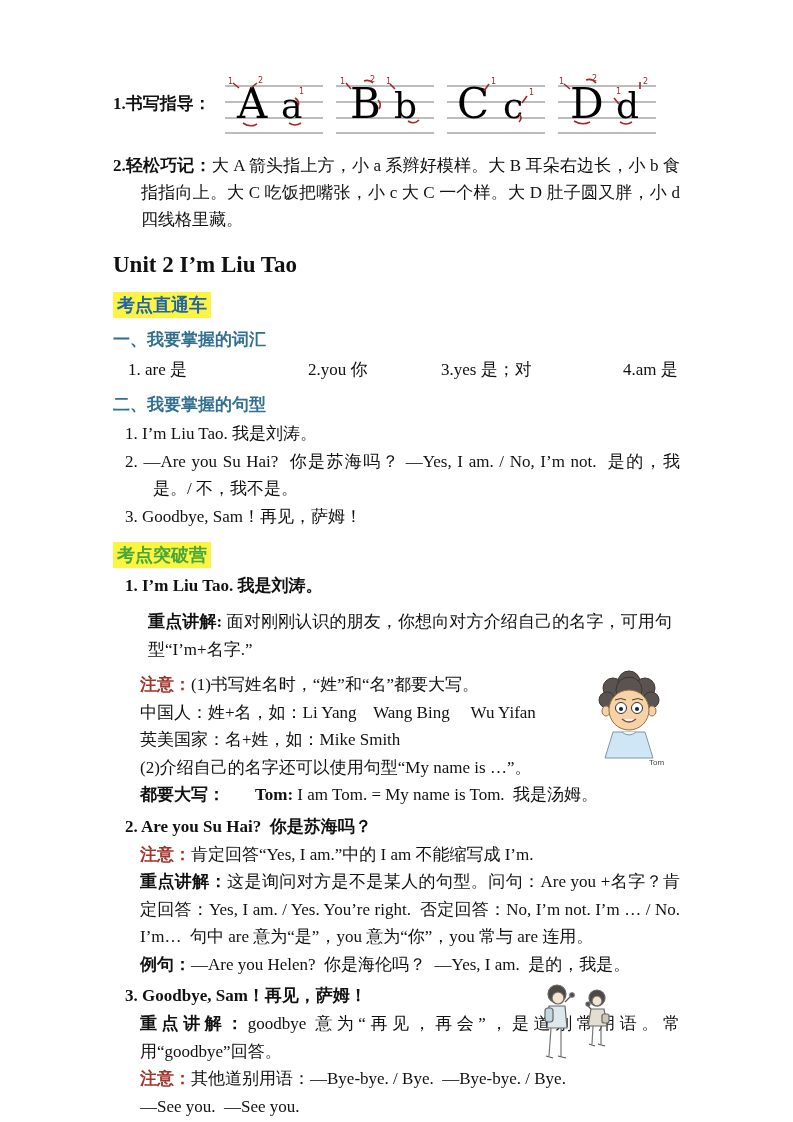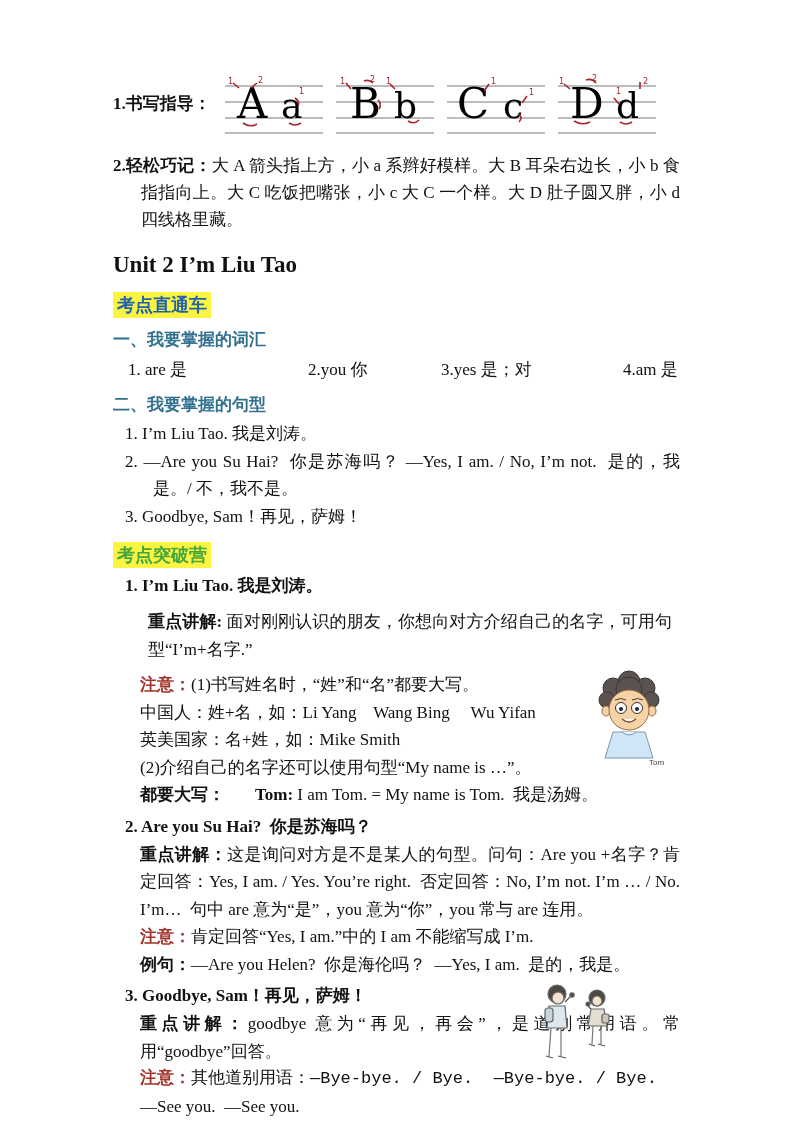--- a/index.html
+++ b/index.html
@@ -186,29 +186,29 @@
     <p class="para" style="margin:8px;"><span class="lbl-b">重点讲解:</span><span> 面对刚刚认识的朋友，你想向对方介绍自己的名字，可用句型“I’m+名字.”</span></p>
     <p class="para" style="margin:0;"><span class="lbl-red">注意：</span><span>(1)书写姓名时，“姓”和“名”都要大写。</span></p>
     <p class="para note-sub-a" style="margin:0;">中国人：姓+名，如：Li Yang    Wang Bing     Wu Yifan</p>
     <p class="para note-sub-a" style="margin:0;">英美国家：名+姓，如：Mike Smith</p>
     <p class="para note-sub-b" style="margin:0;">(2)介绍自己的名字还可以使用句型“My name is …”。</p>
     <p class="para scene" style="margin:0;"><span class="lbl-b">都要大写：</span><span class="speaker">Tom:</span><span> I am Tom. = My name is Tom.  我是汤姆。</span></p>
   </div>
 
   <div class="block-heading">2. Are you Su Hai?  你是苏海吗？</div>
   <div class="indent1">
+    <p class="para" style="margin:0;"><span class="lbl-red">注意：</span><span>肯定回答“Yes, I am.”中的 I am 不能缩写成 I’m.</span></p>
     <p class="para" style="margin:0;"><span class="lbl-b">重点讲解：</span><span>这是询问对方是不是某人的句型。问句：Are you +名字？肯定回答：Yes, I am. / Yes. You’re right.  否定回答：No, I’m not. I’m … / No. I’m…  句中 are 意为“是”，you 意为“你”，you 常与 are 连用。</span></p>
-    <p class="para" style="margin:0;"><span class="lbl-red">注意：</span><span>肯定回答“Yes, I am.”中的 I am 不能缩写成 I’m.</span></p>
     <p class="para" style="margin:0;"><span class="lbl-b">例句：</span><span>—Are you Helen?  你是海伦吗？  —Yes, I am.  是的，我是。</span></p>
   </div>
 
   <div class="block-heading">3. Goodbye, Sam！再见，萨姆！</div>
   <div class="indent1">
     <p class="para" style="margin:0;"><span class="lbl-b">重点讲解：</span><span>goodbye 意为“再见，再会”，是道别常用语。常用“goodbye”回答。</span></p>
-    <p class="para" style="margin:0;font-family:Liberation Mono, monospace;"><span class="lbl-red">注意：</span><span>其他道别用语：—Bye-bye. / Bye.  —Bye-bye. / Bye.</span></p>
+    <p class="para" style="margin:0;"><span class="lbl-red">注意：</span><span>其他道别用语：—Bye-bye. / Bye.  —Bye-bye. / Bye.</span></p>
     <p class="para see-you" style="margin:0;">—See you.  —See you.</p>
 
   </div>
 
   <div class="tom-figure">
     <svg width="82" height="100" viewBox="0 0 82 100">
       <g fill="#5a5350" stroke="#3c3734" stroke-width="1">
         <circle cx="24" cy="22" r="10"></circle>
           <circle cx="40" cy="16" r="11"></circle>
           <circle cx="56" cy="22" r="10"></circle>

